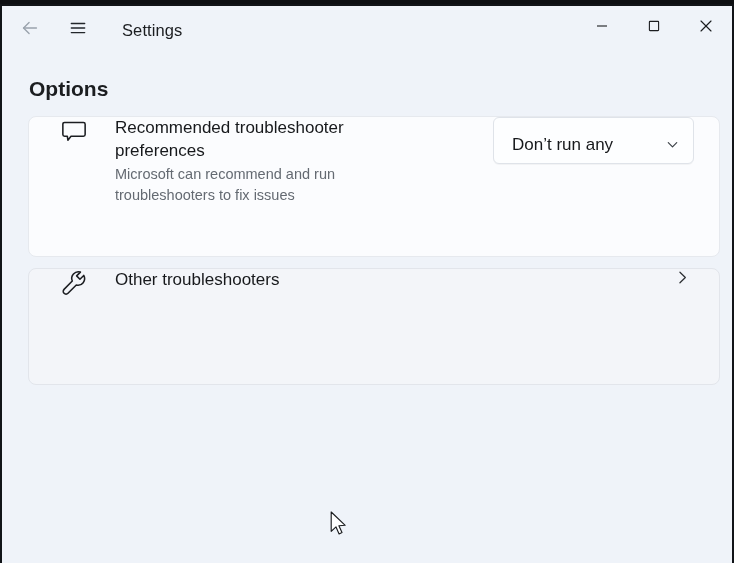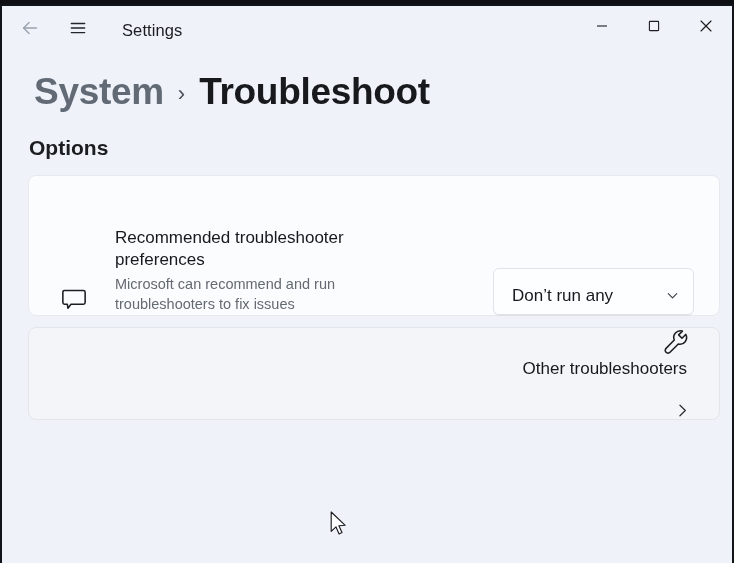--- a/index.html
+++ b/index.html
@@ -118,33 +118,33 @@
 
   #cards { margin-top: 15px; }
 
   .card {
     position: relative;
     width: 692px;
     background: #fbfcfe;
     border: 1px solid #e6e9ee;
     border-radius: 8px;
     display: flex;
-    align-items: flex-end;
+    align-items: flex-start;
     padding: 0 20px 0 22px;
     margin-bottom: 11px;
     cursor: default;
   }
   .card.hover {
     background: #f3f5f9;
     border-color: #e2e5eb;
   }
 
   #card-preferences { height: 141px; }
   #card-history     { height: 93px; }
-  #card-other       { height: 93px; flex-direction: column; }
+  #card-other       { height: 117px; }
 
   .card-icon {
     width: 46px;
     min-width: 46px;
     display: flex;
     align-items: center;
     justify-content: center;
     color: #1c1e22;
   }
 
@@ -259,25 +259,20 @@
             <path d="M4 4l10 10"></path>
               <path d="M14 4L4 14"></path>
           </svg>
         </span>
       </div>
     </div>
   </div>
 
   <div id="content">
 
-    <div id="breadcrumb">
-      <span id="crumb-system">System</span>
-      <span id="crumb-sep">›</span>
-      <span id="crumb-current">Troubleshoot</span>
-    </div>
 
     <div id="section-title">Options</div>
 
     <div id="cards">
 
       <div class="card" id="card-preferences">
         <div class="card-icon">
           <svg width="30" height="30" viewBox="0 0 28 28" fill="none" stroke="#1c1e22" stroke-width="1.45" stroke-linejoin="round" stroke-linecap="round">
             <path d="M5.2 5.2h17.6a1.6 1.6 0 0 1 1.6 1.6v9.6a1.6 1.6 0 0 1-1.6 1.6h-11.6l-2.9 3.6-0.5-3.6H5.2a1.6 1.6 0 0 1-1.6-1.6V6.8a1.6 1.6 0 0 1 1.6-1.6z"></path>
           </svg>

